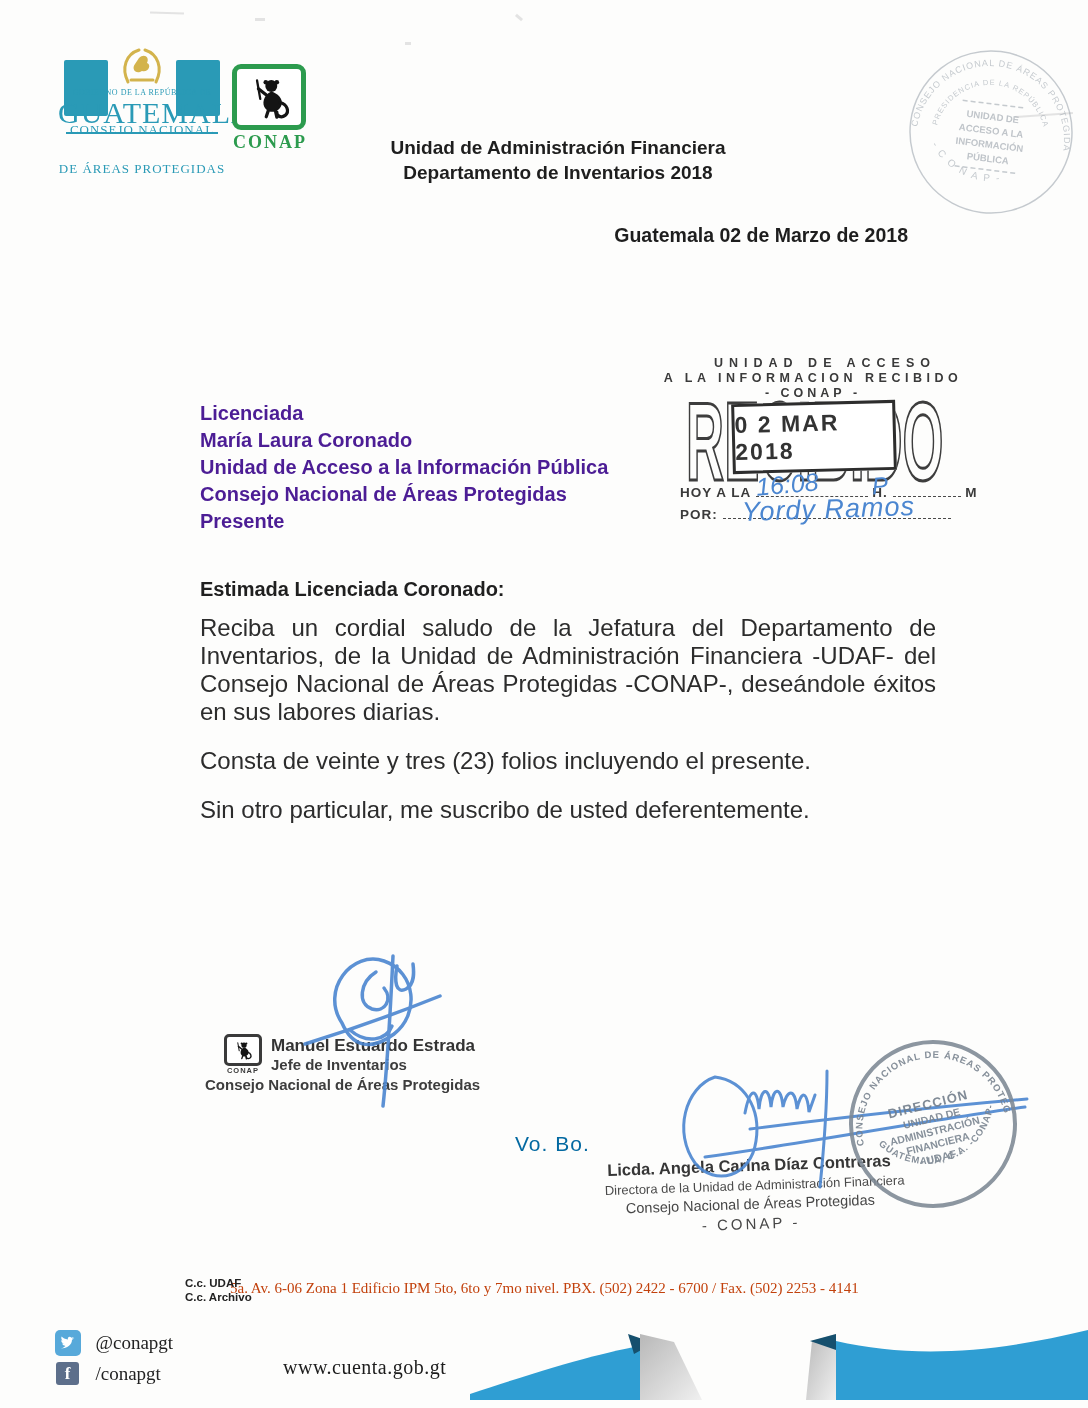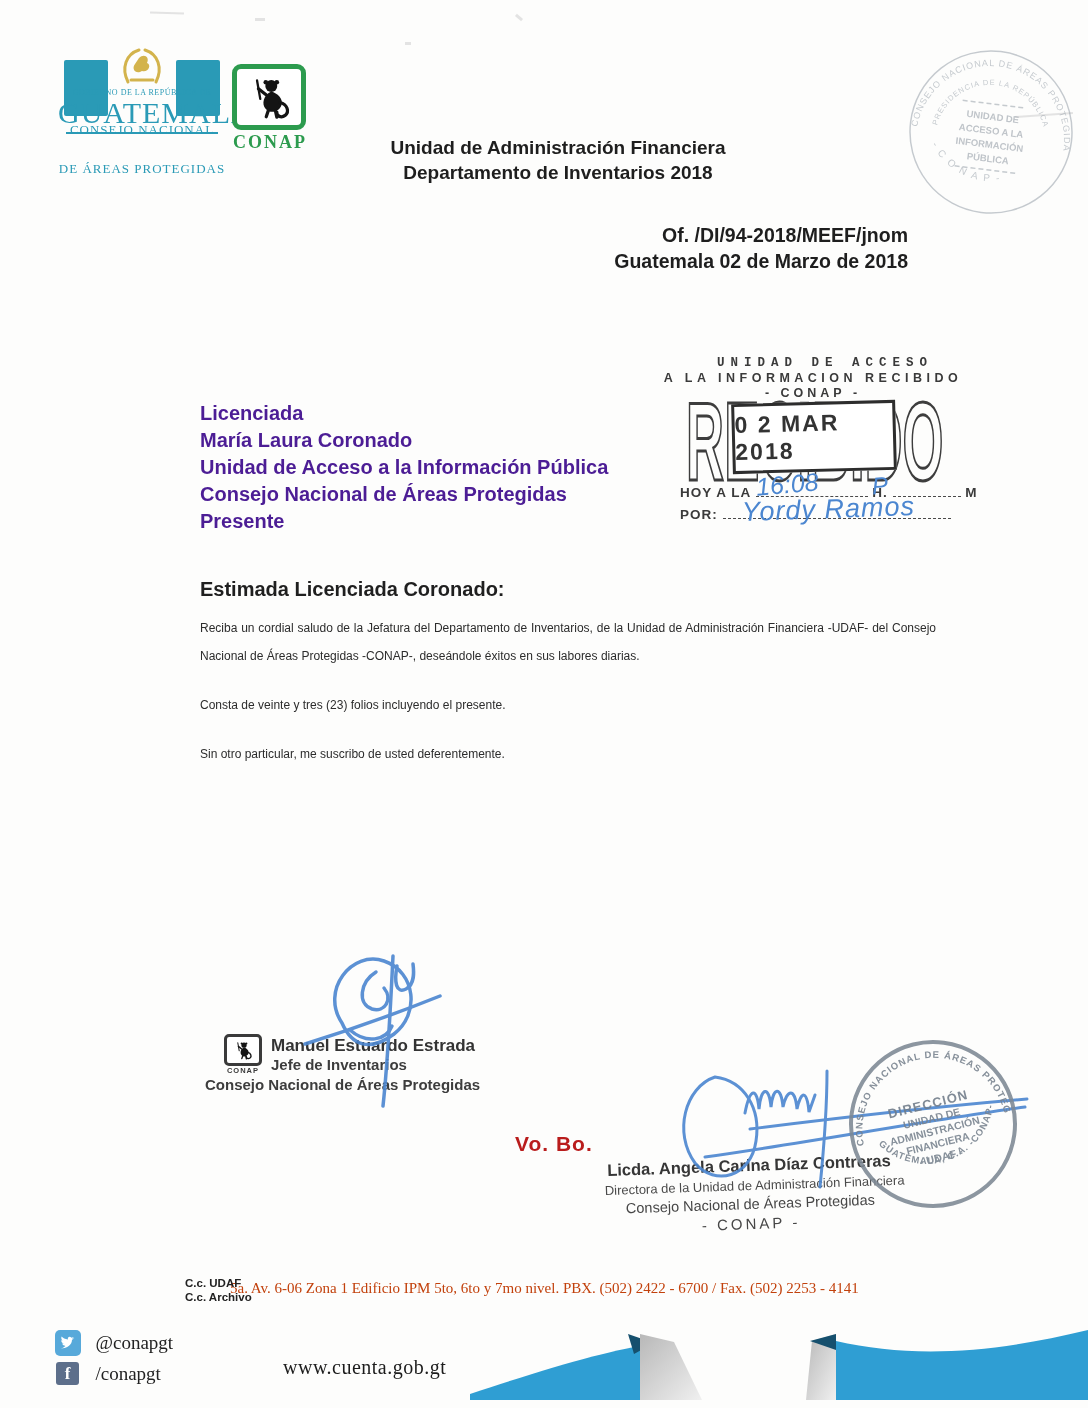--- a/index.html
+++ b/index.html
@@ -13,44 +13,44 @@
   .gt-name{font-family:"Liberation Serif",serif;font-size:30px;letter-spacing:1px;color:#2a9ab6;text-align:center;line-height:30px;}
   .gt-sub{font-family:"Liberation Serif",serif;font-size:13px;letter-spacing:1px;color:#2a9ab6;text-align:center;line-height:15px;}
   .flagpanel{position:absolute;top:14px;width:44px;height:56px;background:#2a9ab6;border-radius:2px;}
   .conap-box{width:64px;height:56px;border:5px solid #2c9b4e;border-radius:9px;background:#fff;display:flex;align-items:center;justify-content:center;}
   .conap-word{font-family:"Liberation Serif",serif;font-weight:bold;font-size:18px;letter-spacing:2px;color:#2c9b4e;text-align:center;margin-top:2px;}
   
   .hdr{font-size:19px;line-height:25px;text-align:center;font-weight:bold;color:#1e1e1e;}
   .refblk{font-size:19.5px;line-height:26px;text-align:right;font-weight:bold;color:#1e1e1e;}
   
   .recip{font-size:20px;line-height:27px;font-weight:bold;color:#4c1d95;}
-  .body-text p{margin:0 0 21px 0;font-size:12px;line-height:28px;text-align:justify;color:#2c2c2c;}
+  .body-text p{margin:0 0 21px 0;font-size:24px;line-height:28px;text-align:justify;color:#2c2c2c;}
   .body-text p.nojust{text-align:left;}
   
   .rstamp{color:#3a3a3a;}
-  .rs-h1{font-size:12.5px;font-weight:bold;letter-spacing:6px;text-align:center;white-space:nowrap;font-family:Liberation Mono, monospace;}
+  .rs-h1{font-size:12.5px;font-weight:bold;letter-spacing:6px;text-align:center;white-space:nowrap;}
   .rs-h2{font-size:12.5px;font-weight:bold;letter-spacing:4.5px;text-align:center;white-space:nowrap;}
   .rs-h3{font-size:12.5px;font-weight:bold;letter-spacing:4px;text-align:center;white-space:nowrap;}
   .rs-big{font-size:112px;line-height:92px;font-weight:bold;white-space:nowrap;
           color:#3d3d3d;-webkit-text-fill-color:transparent;-webkit-text-stroke:3px #3d3d3d;
           transform:scaleX(.47);transform-origin:center;display:inline-block;}
   .rs-datebox{border:3px solid #2d2d2d;background:#fff;display:flex;align-items:center;justify-content:center;
           font-size:23px;font-weight:bold;letter-spacing:2px;color:#333;transform:rotate(-1.5deg);}
   .rs-line{font-size:13.5px;font-weight:bold;letter-spacing:1px;white-space:nowrap;}
   .uline{display:inline-block;border-bottom:1.8px dashed #4a4a4a;height:12px;vertical-align:baseline;}
   .hand{font-style:italic;color:#4b86d0;font-family:"Liberation Sans",sans-serif;}
   
   .sig1-name{font-size:17px;font-weight:bold;color:#333;}
   .sig1-sub{font-size:15px;font-weight:bold;color:#3d3d3d;}
   .sig2{text-align:center;transform:rotate(-2deg);color:#3f3f3f;}
   .sig2 .n{font-size:16.5px;font-weight:bold;white-space:nowrap;color:#363636;}
   .sig2 .t{font-size:13px;margin-top:3px;white-space:nowrap;color:#4a4a4a;}
   .sig2 .o{font-size:14.5px;margin-top:3px;white-space:nowrap;color:#474747;}
   .sig2 .c{font-size:15px;margin-top:3px;letter-spacing:3px;color:#474747;}
-  .vobo{font-size:21px;font-weight:bold;letter-spacing:1px;color:#b91c1c;}
+  .vobo{font-size:21px;font-weight:normal;letter-spacing:1px;color:#0369a1;}
   
   .cc{font-size:11.5px;font-weight:bold;line-height:14px;color:#222;}
   .addr{font-family:"Liberation Serif",serif;font-size:15px;color:#c2410c;white-space:nowrap;}
   .social-txt{font-family:"Liberation Serif",serif;font-size:19px;color:#222;}
   .site{font-family:"Liberation Serif",serif;font-size:20px;color:#1c1c1c;letter-spacing:.5px;}
   .scanmark{position:absolute;background:#d2d2d2;opacity:.6;}
   svg text{font-family:"Liberation Sans",sans-serif;}
 </style>
 </head>
 <body>
@@ -120,21 +120,20 @@
     <text x="88" y="118" font-size="9.5" font-weight="bold" fill="#8d96a0" text-anchor="middle">PÚBLICA</text>
     <line x1="56" y1="126" x2="120" y2="126" stroke="#98a1aa" stroke-width="1.5" stroke-dasharray="5,3"></line>
   </svg>
 
   <div class="abs hdr" style="left:358px;top:135px;width:400px;">
     <div>Unidad de Administración Financiera</div>
     <div>Departamento de Inventarios 2018</div>
   </div>
 
   <div class="abs refblk" style="left:545px;top:222px;width:363px;">
-    <div>Of. /DI/94-2018/MEEF/jnom</div>
     <div>Guatemala 02 de Marzo  de 2018</div>
   </div>
 
   <div class="abs recip" style="left:200px;top:400px;">
     <div>Licenciada</div>
     <div>María Laura Coronado</div>
     <div>Unidad de Acceso a la Información Pública</div>
     <div>Consejo Nacional de Áreas Protegidas</div>
     <div>Presente</div>
   </div>

